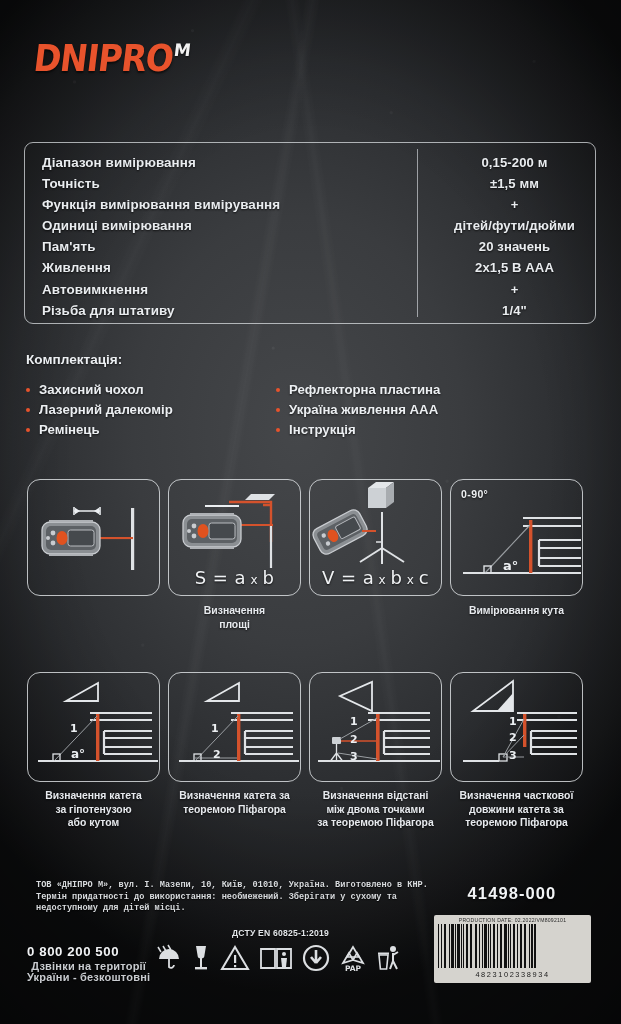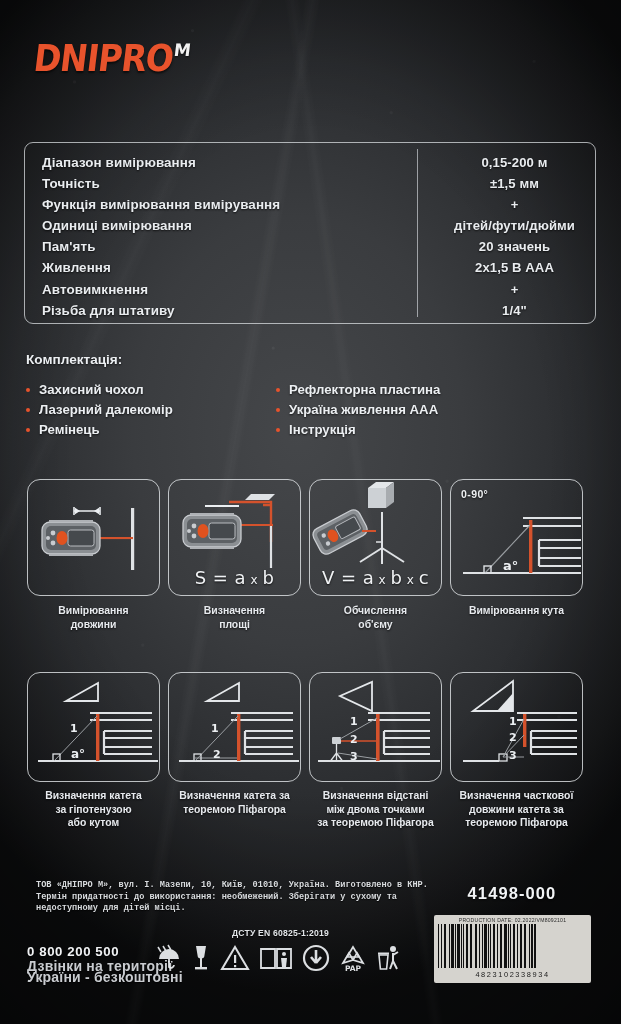--- a/index.html
+++ b/index.html
@@ -131,22 +131,22 @@
   #dstu{
     left:232px;top:928px;color:#e2e5e8;font-size:8.6px;font-weight:700;
     letter-spacing:.2px;text-shadow:0 1px 1px rgba(0,0,0,.8);
   }
   #phone{left:27px;top:944px;}
   #phone .pnum{
     color:#f0f2f4;font-size:13.2px;font-weight:700;letter-spacing:.6px;
     text-shadow:0 1px 2px rgba(0,0,0,.75);
   }
   #phone .psub{
-    color:#c9ccd0;font-size:14px;font-weight:700;line-height:11px;margin-top:2px;
-    letter-spacing:.2px;text-shadow:0 1px 1px rgba(0,0,0,.8);
+    color:#c9ccd0;font-size:11px;font-weight:700;line-height:11px;margin-top:2px;
+    letter-spacing:.2px;text-shadow:0 1px 1px rgba(0,0,0,.8);text-align:center;
   }
   #picto{
     left:156px;top:944px;display:flex;align-items:center;gap:9px;
   }
   #picto .pic{opacity:.93;}
   #artno{
     left:432px;top:884px;width:160px;text-align:center;
     color:#f2f4f6;font-size:16.5px;font-weight:700;letter-spacing:1.1px;
     text-shadow:0 1px 2px rgba(0,0,0,.7);
   }
@@ -251,21 +251,20 @@
             <rect x="26" y="8" width="26" height="16" rx="2.5" fill="#45494d" stroke="#b9bcc0" stroke-width="1"></rect>
             <ellipse cx="20" cy="16" rx="5.5" ry="7" fill="#e0521f"></ellipse>
             <circle cx="11" cy="11" r="2.4" fill="#c9ccd0"></circle>
             <circle cx="11" cy="21" r="2.4" fill="#c9ccd0"></circle>
             <circle cx="6" cy="16" r="2" fill="#c9ccd0"></circle>
             <rect x="7" y="-2" width="44" height="2" fill="#aeb1b5"></rect>
             <rect x="7" y="32" width="44" height="2" fill="#aeb1b5"></rect>
           </g>
         </svg>
       </div>
-      <div class="fcap">Вимірювання<br>довжини</div>
     </div>
 
     <div class="fcell">
       <div class="fbox">
         <svg width="133" height="117" viewBox="0 0 133 117">
           <g fill="none">
             <path d="M60 22 h42 v40" stroke="#d4522c" stroke-width="2.4"></path>
             <path d="M102 25 h-8" stroke="#d4522c" stroke-width="2.4"></path>
             <path d="M36 26 h34" stroke="#eceff2" stroke-width="2"></path>
             <path d="M82 14 l24 0 -6 6 -24 0 z" fill="#dfe2e5" stroke="none"></path>
@@ -309,21 +308,20 @@
             <rect x="-22" y="-10" width="44" height="20" rx="4" fill="#5d6165"></rect>
             <rect x="-2" y="-7" width="22" height="14" rx="2" fill="#45494d" stroke="#b9bcc0" stroke-width=".9"></rect>
             <ellipse cx="-8" cy="0" rx="5" ry="6.5" fill="#e0521f"></ellipse>
             <circle cx="-16" cy="-4.5" r="2.2" fill="#c9ccd0"></circle>
             <circle cx="-16" cy="4.5" r="2.2" fill="#c9ccd0"></circle>
           </g>
           <rect x="52" y="50" width="14" height="2" fill="#d4522c"></rect>
         </svg>
         <div class="formula">V = a<span class="sm"> x </span>b<span class="sm"> x </span>c</div>
       </div>
-      <div class="fcap">Обчислення<br>об'єму</div>
     </div>
 
     <div class="fcell">
       <div class="fbox">
         <div class="anglabel">0-90°</div>
         <svg width="133" height="117" viewBox="0 0 133 117">
           <g stroke="#dfe2e5" stroke-width="2.2" fill="none">
             <path d="M12 93 h118"></path>
             <path d="M72 38 h58"></path>
               <path d="M72 46 h58"></path>

